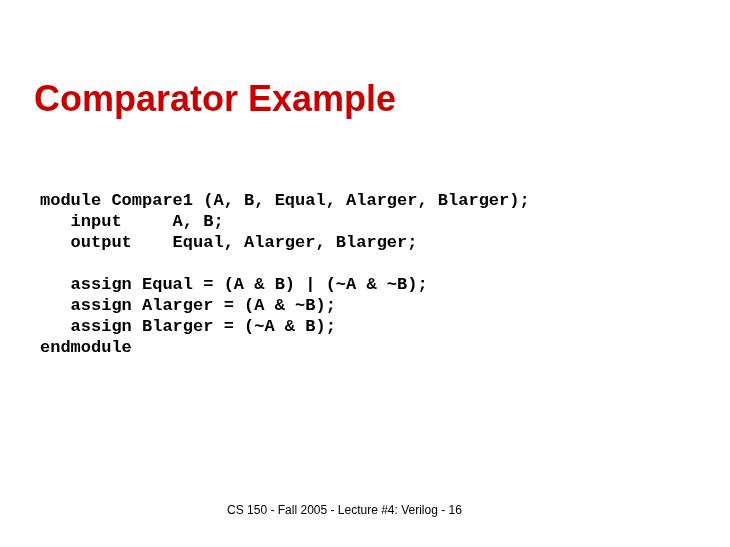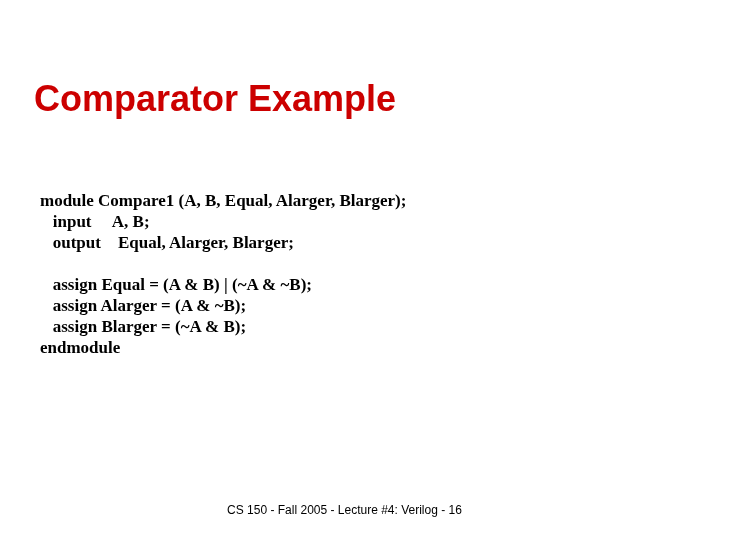--- a/index.html
+++ b/index.html
@@ -24,21 +24,21 @@
     left: 34px;
     color: #cc0000;
     font-size: 36px;
     font-weight: bold;
     font-family: "Comic Sans MS", "Comic Sans", cursive, sans-serif;
   }
   .code {
     position: absolute;
     top: 190px;
     left: 40px;
-    font-family: Liberation Serif, serif;
+    font-family: Liberation Mono, monospace;
     font-weight: bold;
     font-size: 17px;
     line-height: 21px;
     color: #000000;
     white-space: pre;
   }
   .footer {
     position: absolute;
     bottom: 30px;
     left: 17px;

